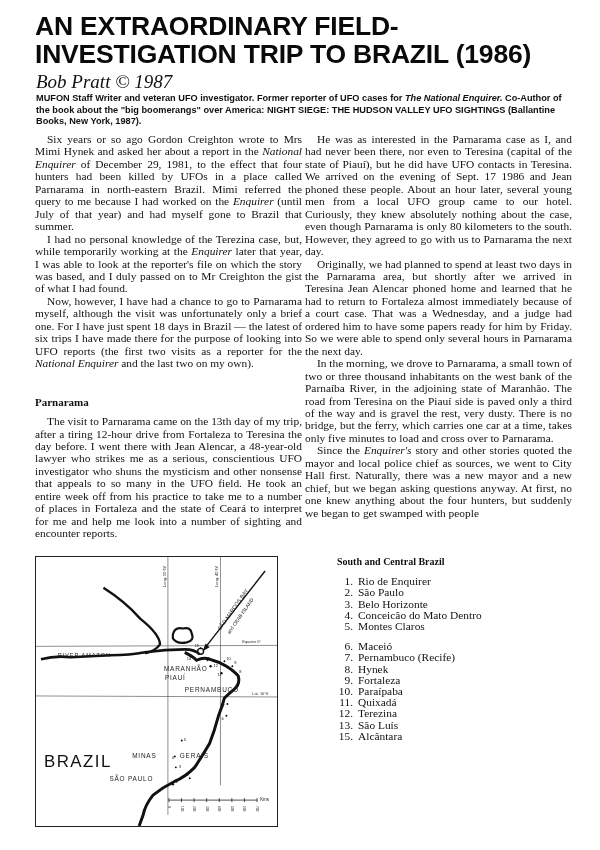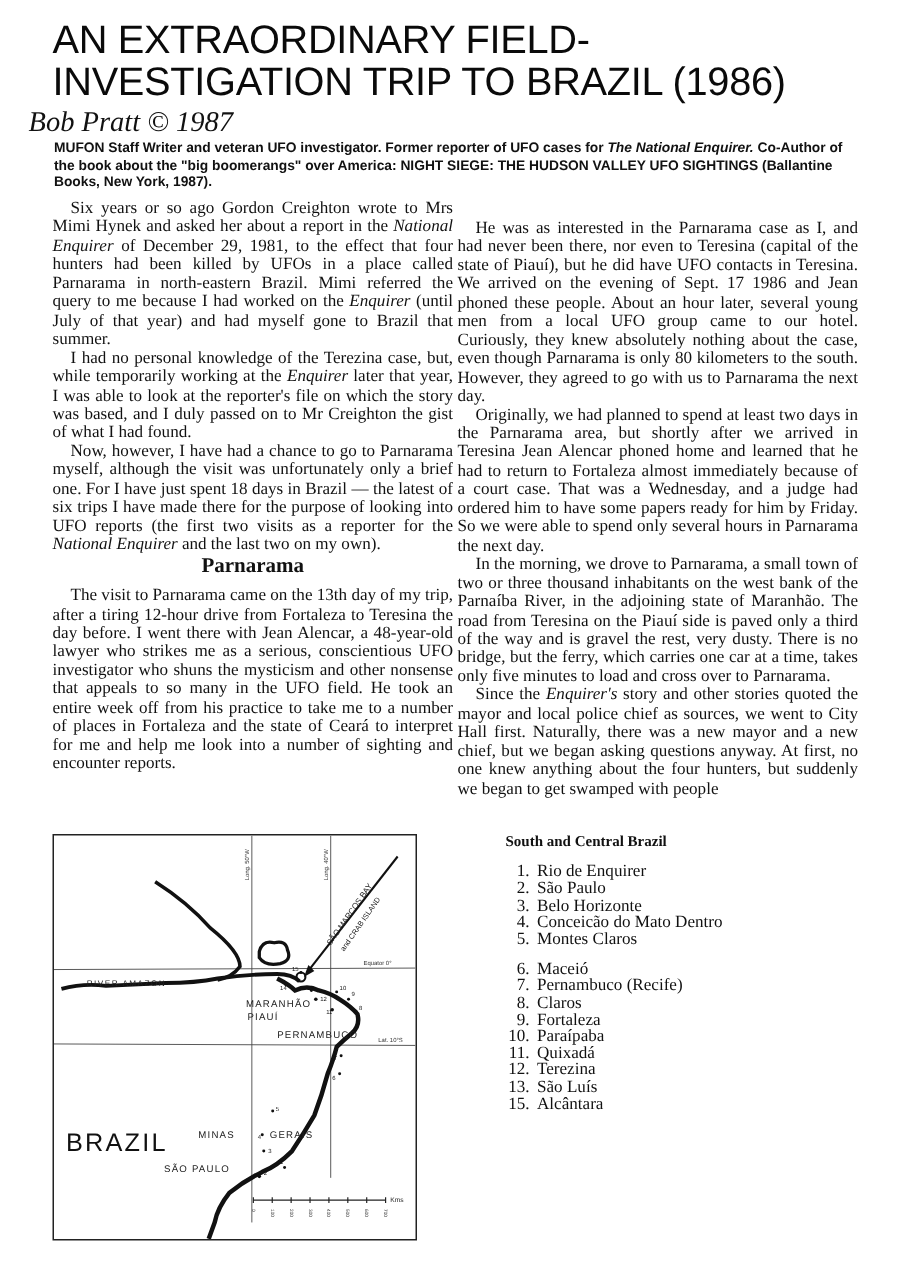--- a/index.html
+++ b/index.html
@@ -1,46 +1,46 @@
 <!DOCTYPE html>
 <html><head>
 <meta charset="utf-8">
 <style>
   * { margin: 0; padding: 0; box-sizing: border-box; }
   html, body { width: 600px; height: 850px; background: #ffffff; overflow: hidden; }
   body { position: relative; color: #111; font-family: "Liberation Serif", "DejaVu Serif", serif; }
 
   .title {
     position: absolute; left: 35px; top: 12px; width: 540px;
-    font-family: "Liberation Sans", sans-serif; font-weight: normal;
+    font-family: "Liberation Sans", sans-serif; font-weight: bold;
     font-size: 26.5px; line-height: 28px; letter-spacing: -0.2px; color: #0a0a0a;
   }
   .byline {
-    position: absolute; left: 19px; top: 72px;
+    position: absolute; left: 36px; top: 72px;
     font-family: "Liberation Serif", serif; font-style: italic;
     font-size: 19px; line-height: 20px; color: #111;
   }
   .bio {
     position: absolute; left: 36px; top: 93px; width: 536px;
     font-family: "Liberation Sans", sans-serif; font-weight: bold;
     font-size: 9.2px; line-height: 11.5px; color: #111;
   }
   .bio i { font-style: italic; }
 
   .col {
     position: absolute; top: 133px; width: 267px;
     font-size: 11.4px; line-height: 12.45px; text-align: justify; color: #111;
   }
   .col.left { left: 35px; }
-  .col.right { left: 305px; margin-top: 13px; }
+  .col.right { left: 305px; }
   .col p { text-indent: 12px; }
   .col i { font-style: italic; }
   .col h3 {
-    font-size: 14px; font-weight: bold; text-align: center;
-    margin: 2px 0 7px 0; text-indent: 0;
+    font-size: 11px; font-weight: bold; 
+    margin: 26px 0 7px 0; text-indent: 0;
   }
 
   .map {
     position: absolute; left: 35px; top: 556px; width: 243px; height: 271px;
     border: 1.5px solid #222;
   }
   .map svg { display: block; width: 100%; height: 100%; }
 
   .legend {
     position: absolute; left: 337px; top: 556px; width: 240px;
@@ -195,21 +195,21 @@
     <li>
         <span class="num">6.</span>
         <span>Maceió</span>
       </li>
     <li>
         <span class="num">7.</span>
         <span>Pernambuco (Recife)</span>
       </li>
     <li>
         <span class="num">8.</span>
-        <span>Claros</span>
+        <span>Hynek</span>
       </li>
     <li>
         <span class="num">9.</span>
         <span>Fortaleza</span>
       </li>
     <li>
         <span class="num">10.</span>
         <span>Paraípaba</span>
       </li>
     <li>

